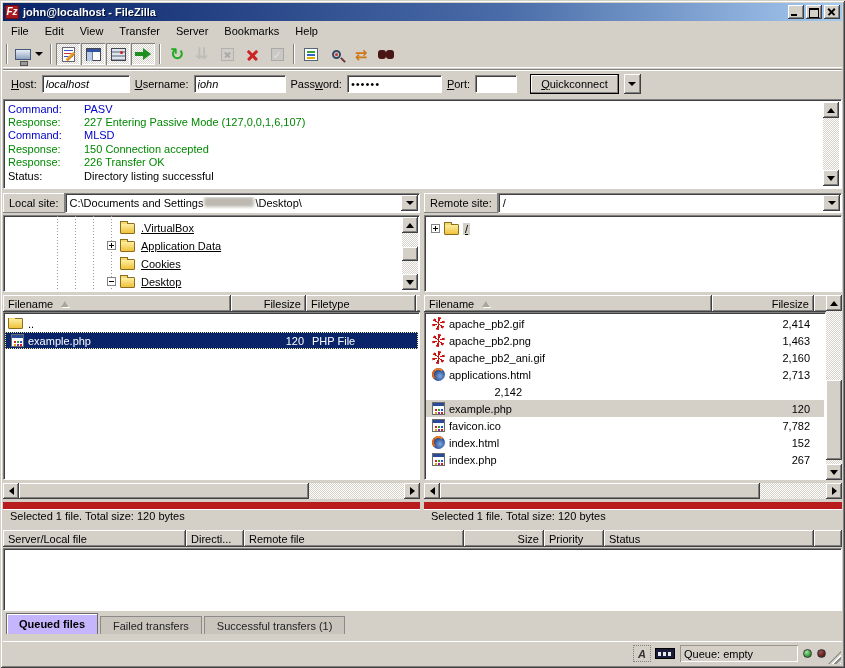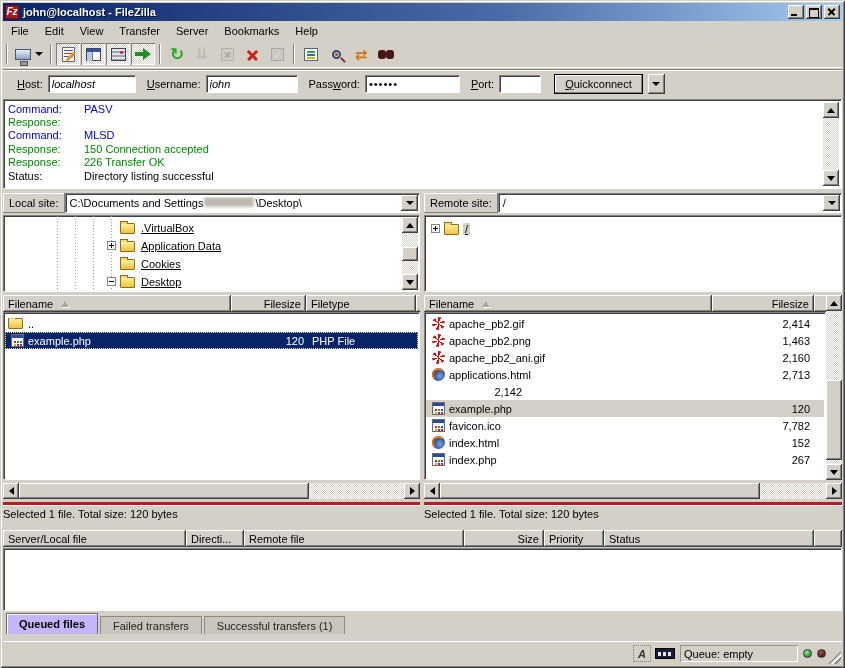--- a/index.html
+++ b/index.html
@@ -73,21 +73,21 @@
   .i-compare::before { content:""; position:absolute; left:1px; top:1px; width:3px; height:3px; background:#cc3333; border-radius:50%; }
   .i-sync { color:#d07818; font-size:15px; font-weight:bold; line-height:15px; }
   .i-find { position:relative; width:16px; height:11px; }
   .i-find::before,.i-find::after { content:""; position:absolute; top:1px; width:8px; height:9px; background:#4a1515; border-radius:3px; }
   .i-find::before{left:0;} .i-find::after{right:0;}
   .dim { opacity:.55; filter:grayscale(60%); }
 
   
   .qcbar { position:absolute; top:69px; left:3px; right:3px; height:29px; display:flex; align-items:center; gap:5px; padding-left:8px;
            border-top:1px solid #808080; box-shadow:0 1px 0 #fff inset; }
-  .qclabel { margin-left:6px; }
+  .qclabel { }
   .qclabel .accel { text-decoration:underline; }
   .qc-input { height:18px; background:#fff; border:1px solid; border-color:#808080 #fff #fff #808080;
               box-shadow: inset 1px 1px 0 #404040; font-family:"Liberation Sans",sans-serif; font-size:11px; padding:0 3px;font-style:italic; }
   .qc-btn { height:20px; padding:0 10px; font-size:11px; background:#d4d0c8; border:1px solid #000; position:relative;
             box-shadow: inset -1px -1px 0 #808080, inset 1px 1px 0 #fff; margin-left:8px; }
   .qc-btn .accel { text-decoration:underline; }
   .qc-dd { width:17px; height:20px; display:flex; align-items:center; justify-content:center; }
 
   
   .log { position:absolute; top:99px; left:3px; right:3px; height:90px; }
@@ -163,22 +163,22 @@
        background:repeating-conic-gradient(#cc1111 0 26deg, transparent 26deg 60deg); }
   .ic-css { width:11px; height:13px; background:#fff; border:1px solid #888; position:relative; }
   .ic-css::before { content:""; position:absolute; left:1px; top:2px; width:7px; height:1px; background:#88a; box-shadow:0 2px 0 #88a, 0 4px 0 #88a; }
   .ic-css::after { content:""; position:absolute; left:1px; top:6px; width:9px; height:3px; background:linear-gradient(#f3c63c,#c9901a); transform:rotate(-40deg); }
 
   .hsb { position:absolute; left:0; right:0; bottom:23px; height:16px; }
   .hsb .sb-btn { top:0; }
   .hsb-track { position:absolute; top:0; left:16px; right:16px; height:16px; }
   .hsb-thumb { position:absolute; top:0; height:16px; background:#d4d0c8;
                box-shadow: inset -1px -1px 0 #404040, inset 1px 1px 0 #fff, inset -2px -2px 0 #808080; }
-  .pane-status { position:absolute; left:0; right:0; bottom:0; height:20px; display:flex; align-items:center; padding:0 0;
-                 box-shadow: inset 0 1px 0 #fff; border-top:3px solid #b91c1c; }
+  .pane-status { position:absolute; left:0; right:0; bottom:0; height:20px; display:flex; align-items:center; padding:0 7px;
+                 box-shadow: inset 0 1px 0 #fff; border-top:7px solid #b91c1c; }
 
   
   .queue { position:absolute; top:530px; left:3px; right:3px; height:81px; }
   .queue-hdr { position:absolute; top:0; left:0; right:0; height:18px; display:flex; background:#d4d0c8; }
   .queue-body { position:absolute; top:18px; left:0; right:0; bottom:0; }
 
   
   .tabs { position:absolute; top:613px; left:6px; height:21px; display:flex; align-items:flex-end; gap:2px; }
   .tab { height:18px; padding:0 12px; display:flex; align-items:center; background:#c9c5bd;
          border:1px solid #8a8a8a; border-bottom:none; color:#222; }
@@ -296,20 +296,21 @@
 
   <div class="log">
     <div class="log-body sunkenw">
       <div class="log-lines">
         <div class="log-line c-command">
             <span class="log-pre">Command:</span>
             <span>PASV</span>
           </div>
         <div class="log-line c-response">
             <span class="log-pre">Response:</span>
+            <span>227 Entering Passive Mode (127,0,0,1,6,107)</span>
           </div>
         <div class="log-line c-command">
             <span class="log-pre">Command:</span>
             <span>MLSD</span>
           </div>
         <div class="log-line c-response">
             <span class="log-pre">Response:</span>
             <span>150 Connection accepted</span>
           </div>
         <div class="log-line c-response">

